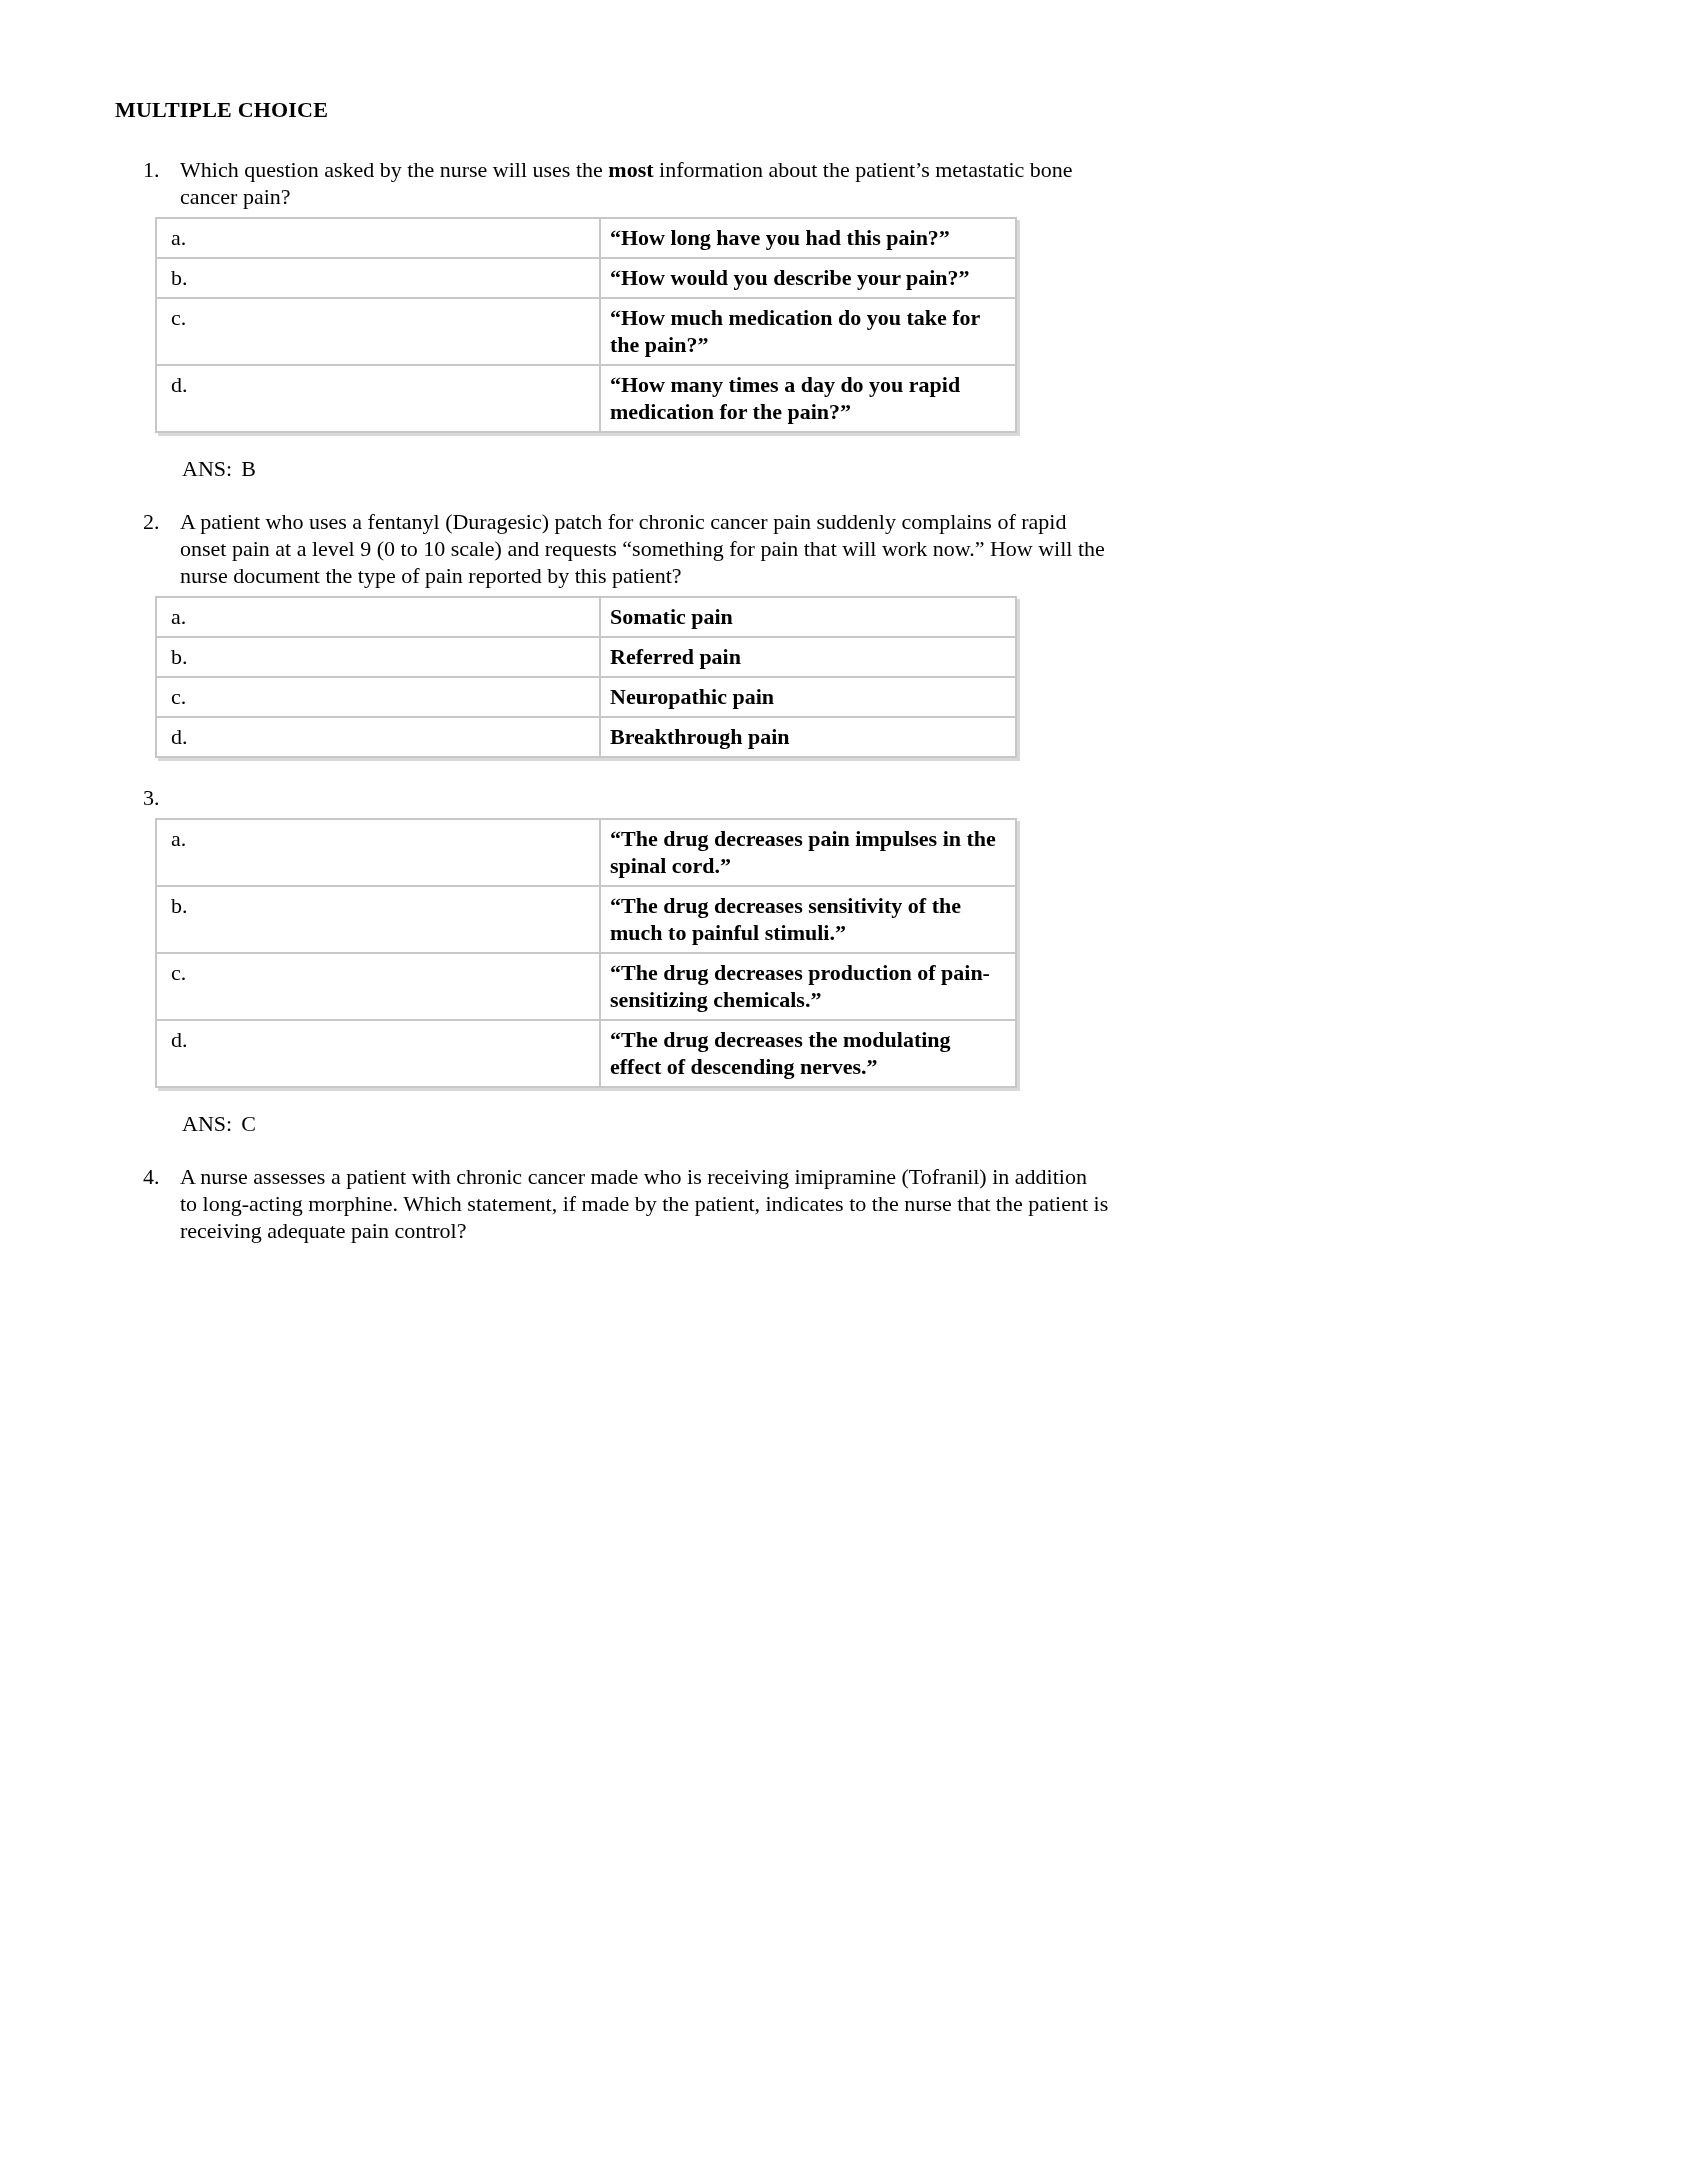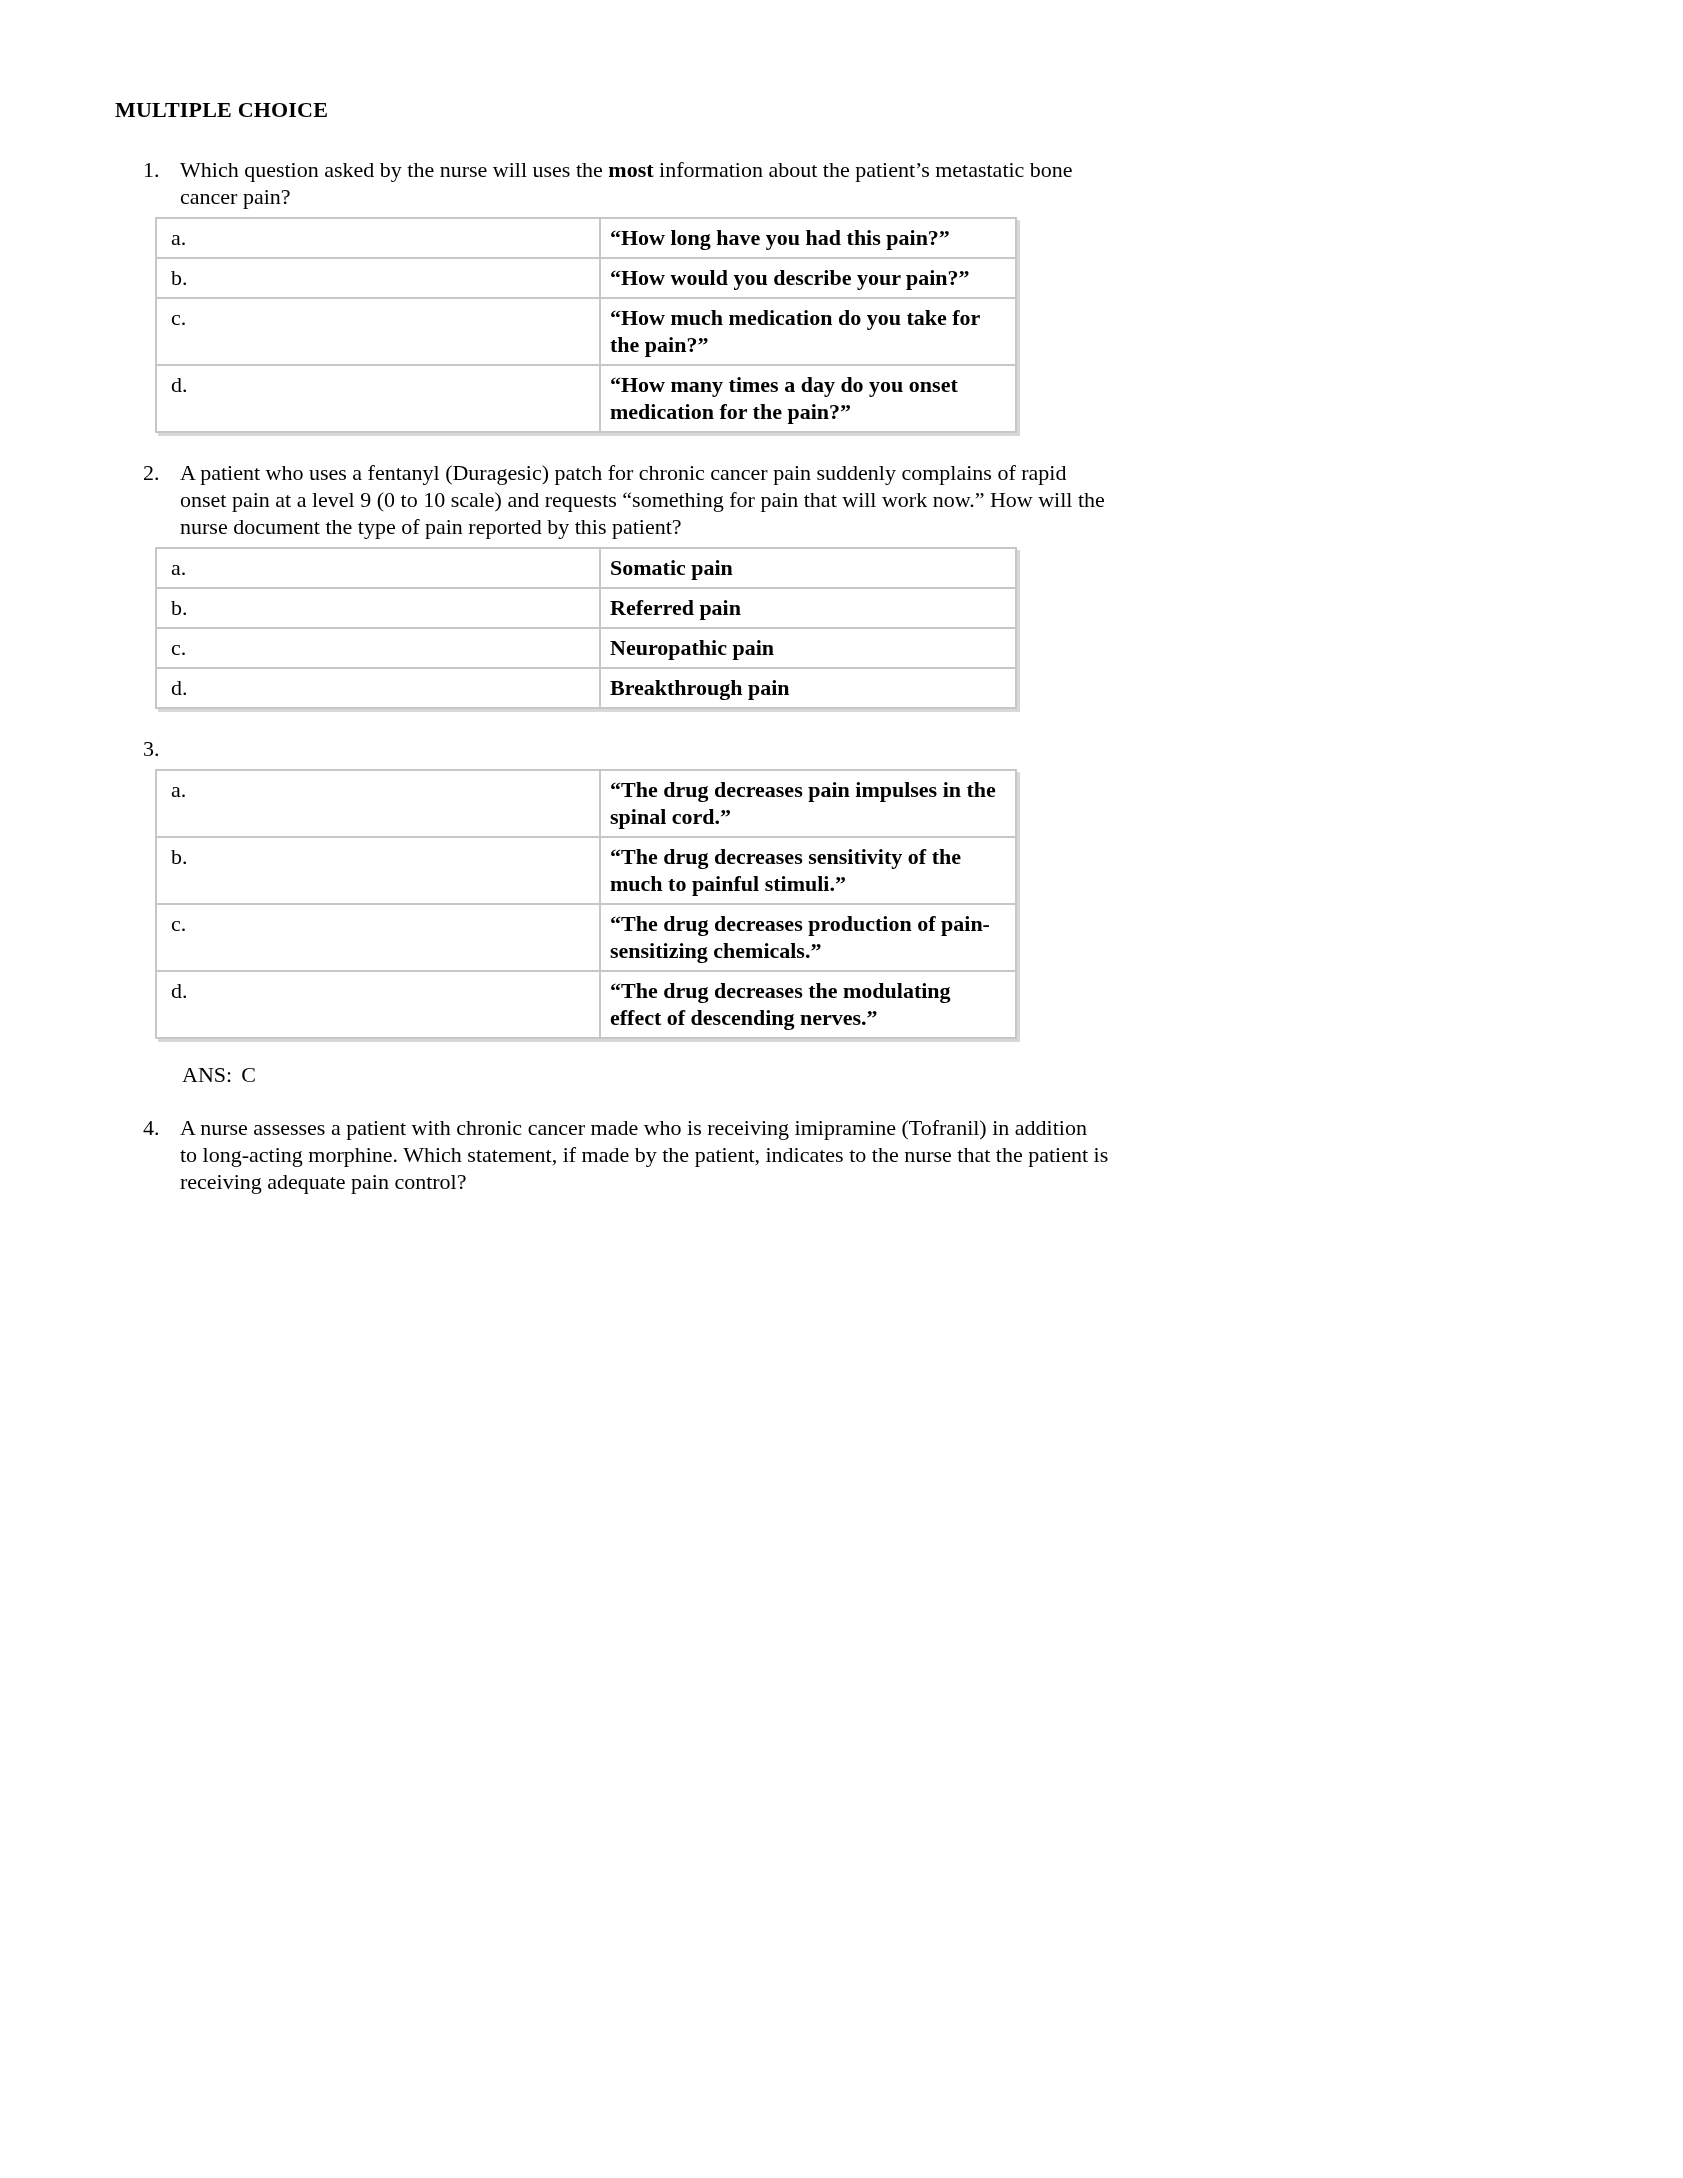--- a/index.html
+++ b/index.html
@@ -60,24 +60,27 @@
         <tr>
           <td class="letter-cell">b.</td>
           <td class="option-cell">“How would you describe your pain?”</td>
         </tr>
         <tr>
           <td class="letter-cell">c.</td>
           <td class="option-cell">“How much medication do you take for the pain?”</td>
         </tr>
         <tr>
           <td class="letter-cell">d.</td>
-          <td class="option-cell">“How many times a day do you onset medication for the pain?”</td>
+          <td class="option-cell">“How many times a day do you rapid medication for the pain?”</td>
         </tr>
       </tbody>
     </table>
+    <div class="answer">
+      <span>ANS:</span><span class="answer-value">B</span>
+    </div>
   </div>
 
   <div class="question">
     <div class="q-row">
       <span class="q-num">2.</span>
       <div class="q-text">A patient who uses a fentanyl (Duragesic) patch for chronic cancer pain suddenly complains of rapid onset pain at a level 9 (0 to 10 scale) and requests “something for pain that will work now.” How will the nurse document the type of pain reported by this patient?</div>
     </div>
     <table class="options-table">
       <tbody>
         <tr>

